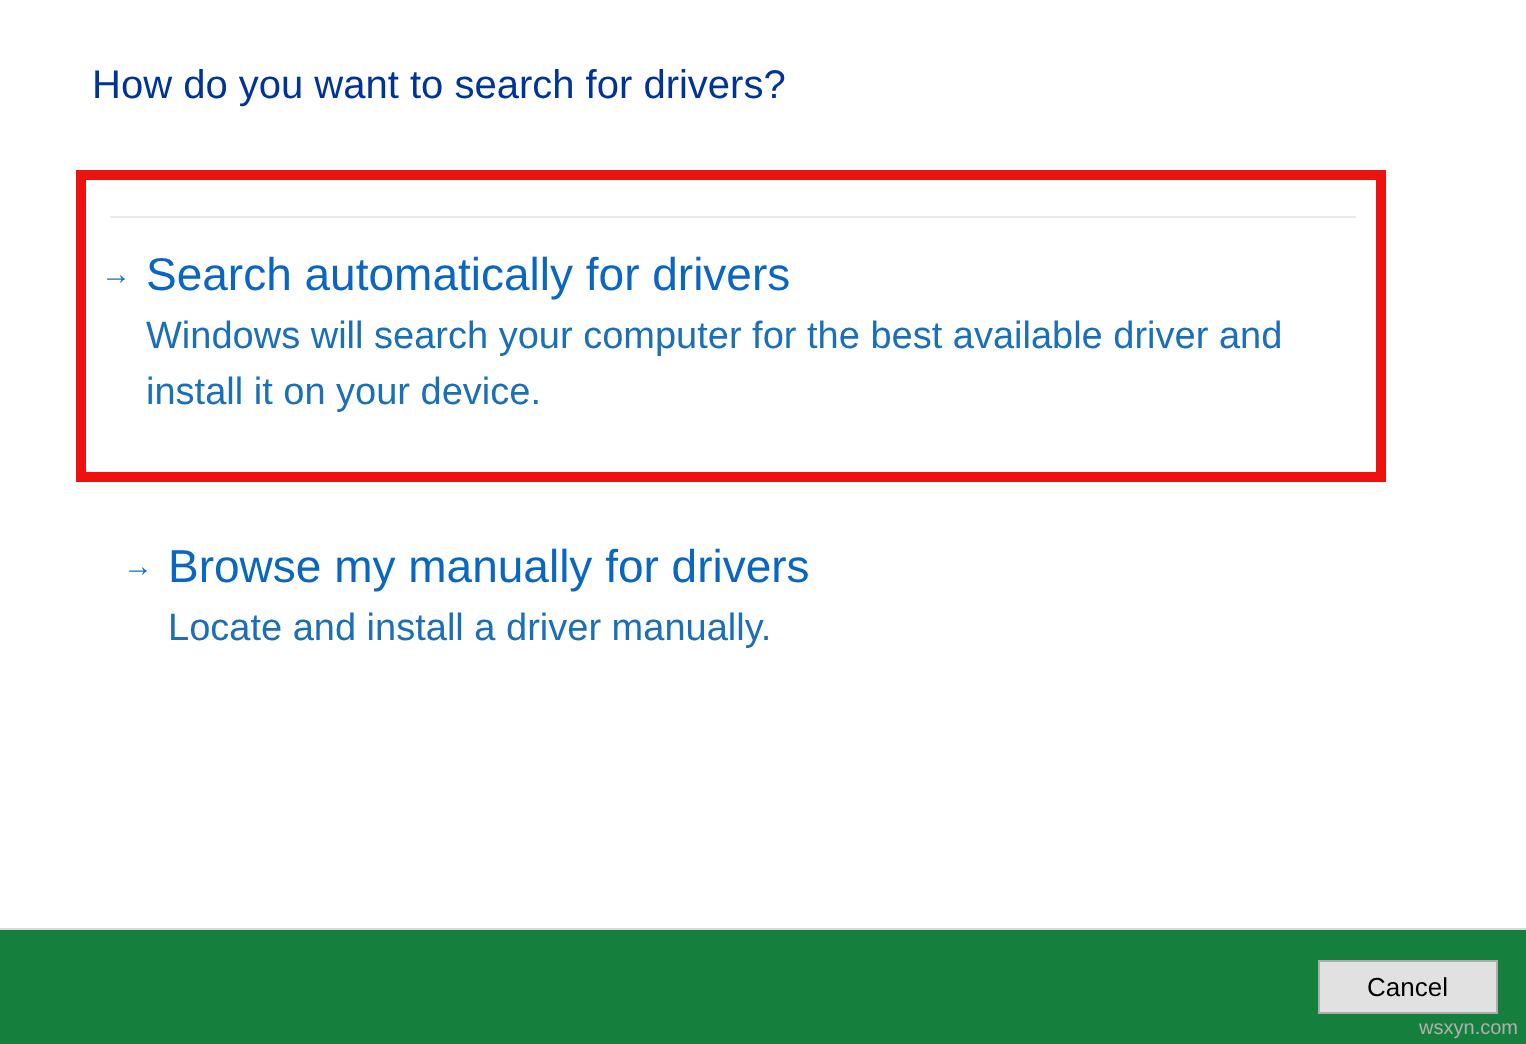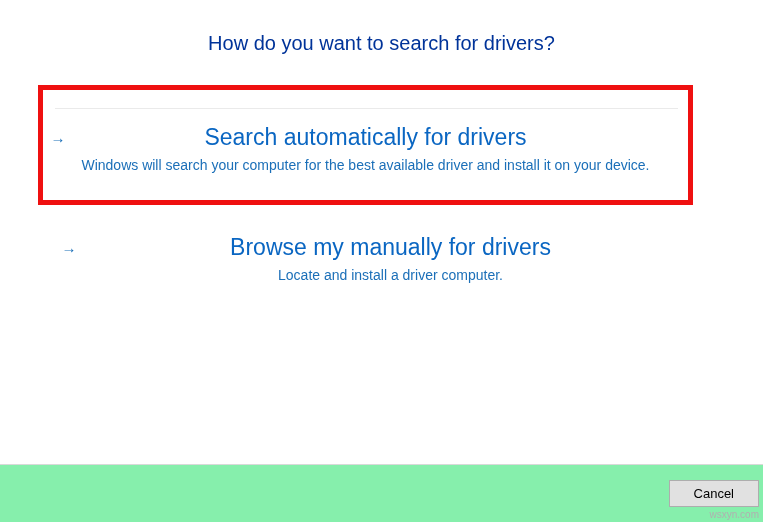--- a/index.html
+++ b/index.html
@@ -1,19 +1,18 @@
 <!DOCTYPE html>
 <html><head>
   <meta charset="utf-8">
   <style>
     * {
       margin: 0;
       padding: 0;
       box-sizing: border-box;
-      text-align: center;
     }
     body {
       font-family: "Segoe UI", Tahoma, sans-serif;
       background: #ffffff;
       width: 763px;
       height: 522px;
       position: relative;
       overflow: hidden;
     }
     .main-area {
@@ -62,39 +61,39 @@
     }
     .option-title {
       color: #0a66c2;
       font-size: 23px;
       font-weight: 400;
       line-height: 1.3;
       margin-bottom: 2px;
     }
     .option-desc {
       color: #1b6fb8;
-      font-size: 14px;
+      font-size: 19px;
       font-weight: 400;
       line-height: 1.5;
     }
     .plain-option {
       padding: 0 0 0 8px;
     }
     .footer-bar {
       position: absolute;
       bottom: 0;
       left: 0;
       right: 0;
       height: 58px;
-      background: #86efac;
+      background: #15803d;
       border-top: 1px solid #d9d9d9;
       display: flex;
       align-items: center;
       justify-content: flex-end;
-      padding-right: 4px;
+      padding-right: 14px;
       margin-top: 25px;
     }
     .cancel-button {
       background: #e1e1e1;
       border: 1px solid #adadad;
       color: #000000;
       font-family: inherit;
       font-size: 13px;
       padding: 5px 24px;
       cursor: pointer;
@@ -127,21 +126,21 @@
     </div>
   </div>
 
   <div class="option-wrapper plain-option">
     <div class="option-row">
       <div class="arrow-col">
         <span class="arrow-icon">→</span>
       </div>
       <div class="text-col">
         <div class="option-title">Browse my manually for drivers</div>
-        <div class="option-desc">Locate and install a driver computer.</div>
+        <div class="option-desc">Locate and install a driver manually.</div>
       </div>
     </div>
   </div>
 </div>
 
 <div class="footer-bar">
   <button class="cancel-button">Cancel</button>
 </div>
 
 <div class="watermark">wsxyn.com</div>

